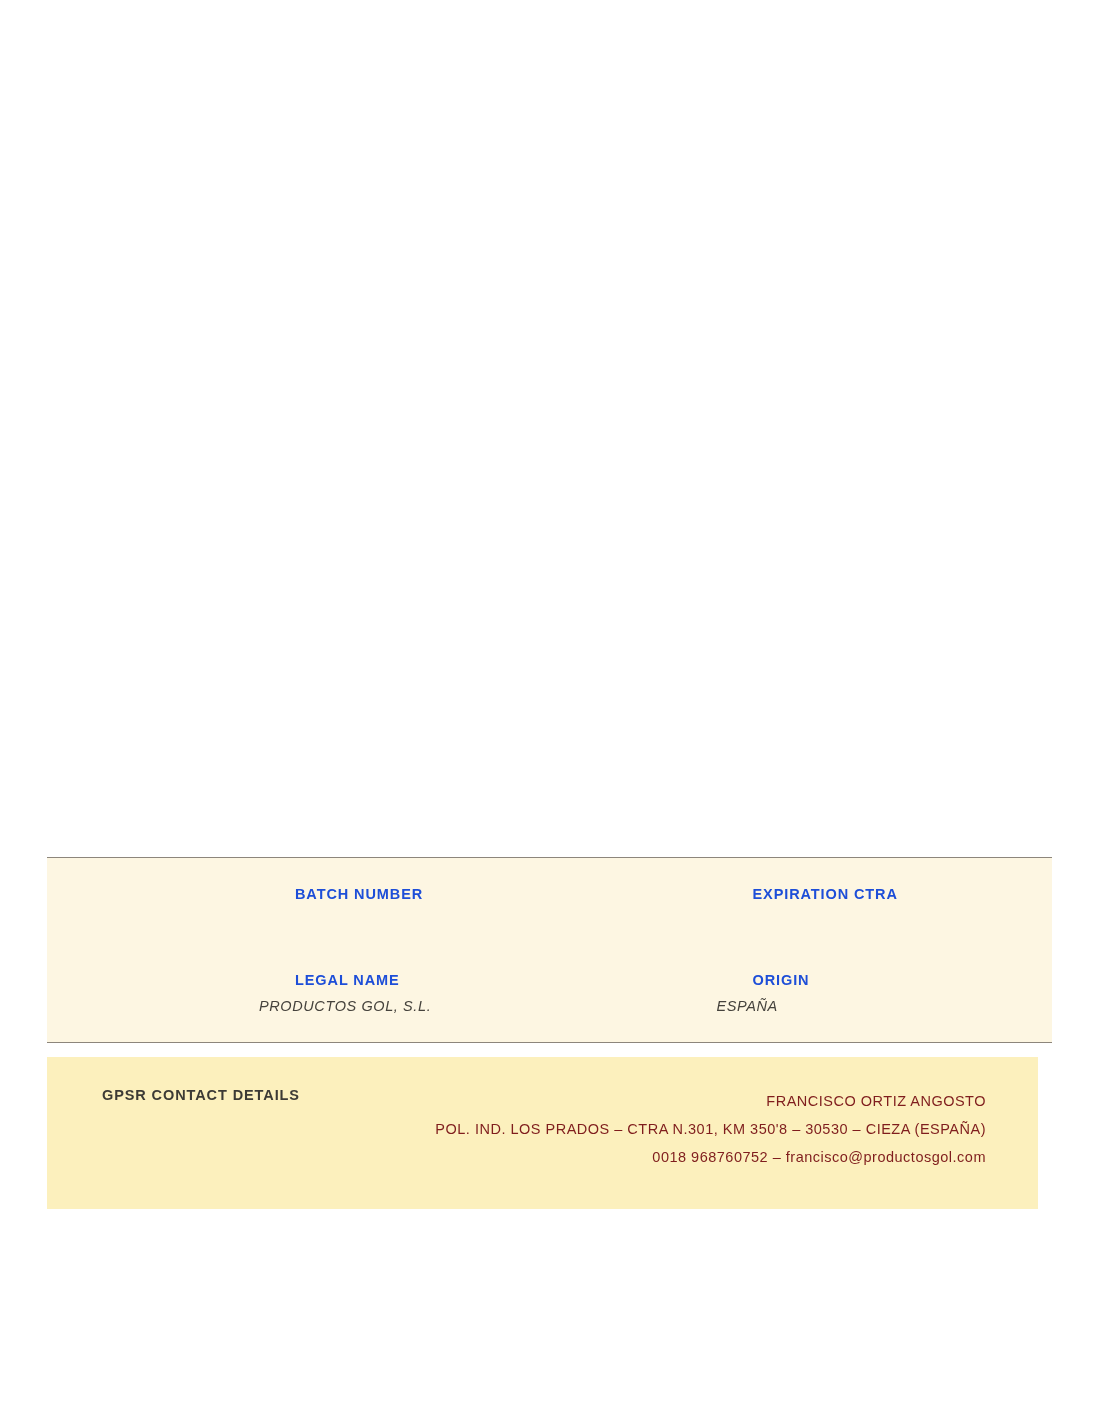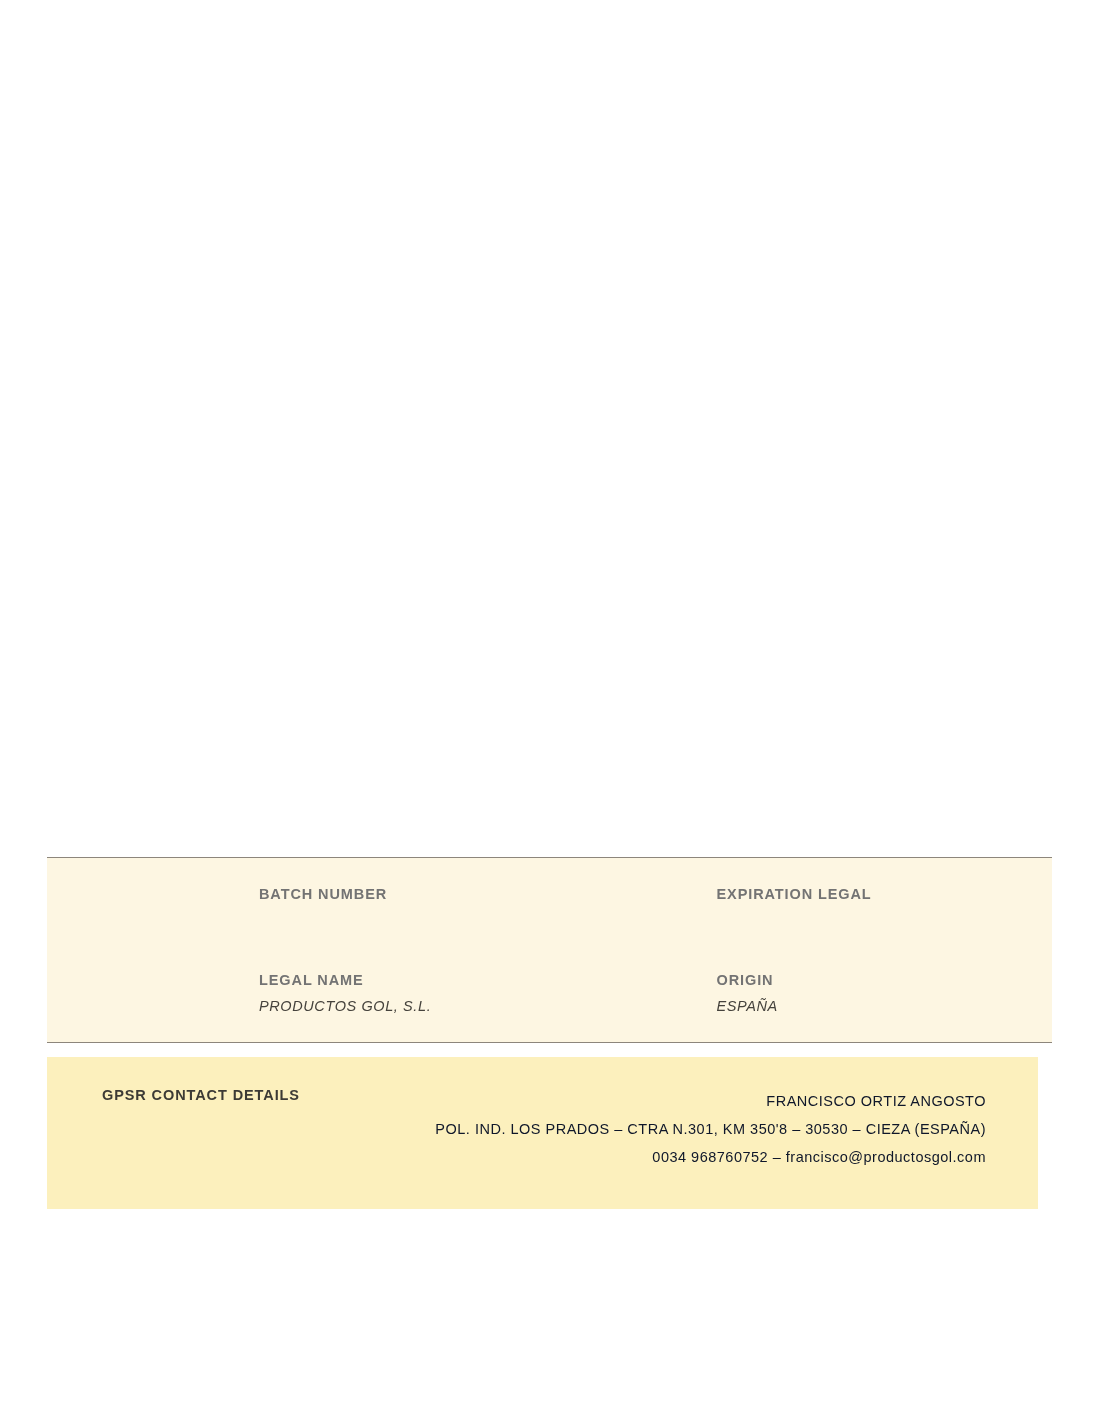--- a/index.html
+++ b/index.html
@@ -50,22 +50,23 @@
   }
   .cell.right {
     width: 50%;
     padding-left: 167px;
   }
 
   .field-title {
     font-size: 14.5px;
     font-weight: bold;
     letter-spacing: 0.9px;
-    color: #737373;
+    color: #1d4ed8;
     white-space: nowrap;
+    margin-left: 36px;
   }
   .field-value {
     font-size: 14.5px;
     letter-spacing: 0.6px;
     color: #45423c;
     white-space: nowrap;
     font-style: italic;
   }
 
   .row-top {
@@ -105,41 +106,41 @@
     letter-spacing: 0.9px;
     color: #3c3a35;
     float: left;
     white-space: nowrap;
   }
 
   .gpsr-lines {
     text-align: right;
     font-size: 14.5px;
     letter-spacing: 0.5px;
-    color: #0f172a;
+    color: #7f1d1d;
     line-height: 28px;
   }
   .gpsr-lines div {
     white-space: nowrap;
   }
 </style>
 </head>
 <body>
 
 <div class="page">
 
   <div class="label-panel">
 
     <div class="grid-row row-top">
       <div class="cell left">
         <div class="field-title">BATCH NUMBER</div>
         <div class="field-value"></div>
       </div>
       <div class="cell right">
-        <div class="field-title">EXPIRATION LEGAL</div>
+        <div class="field-title">EXPIRATION CTRA</div>
         <div class="field-value"></div>
       </div>
     </div>
 
     <div class="spacer-row"></div>
 
     <div class="grid-row row-bottom">
       <div class="cell left">
         <div class="field-title">LEGAL NAME</div>
         <div class="field-value">PRODUCTOS GOL, S.L.</div>
@@ -150,17 +151,17 @@
       </div>
     </div>
 
   </div>
 
   <div class="gpsr-panel">
     <div class="gpsr-title">GPSR CONTACT DETAILS</div>
     <div class="gpsr-lines">
       <div>FRANCISCO ORTIZ ANGOSTO</div>
       <div>POL. IND. LOS PRADOS – CTRA N.301, KM 350'8 – 30530 – CIEZA (ESPAÑA)</div>
-      <div>0034 968760752 – francisco@productosgol.com</div>
+      <div>0018 968760752 – francisco@productosgol.com</div>
     </div>
   </div>
 
 </div>
 
 </body></html>

